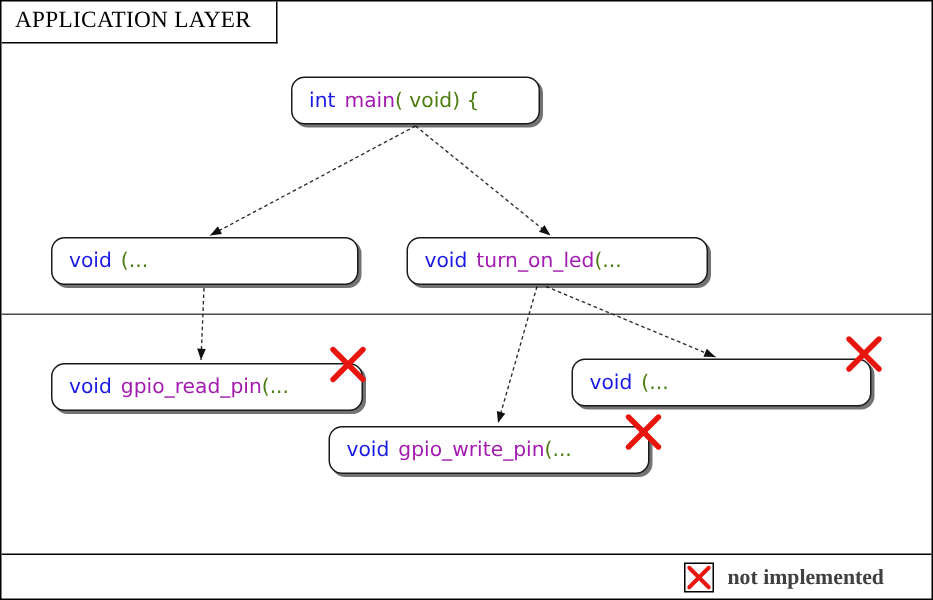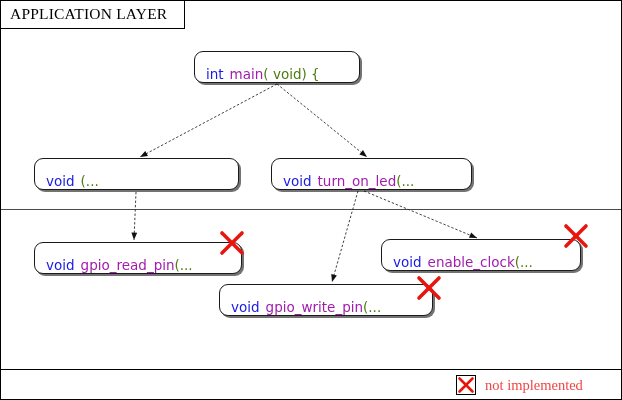--- a/index.html
+++ b/index.html
@@ -50,21 +50,21 @@
   }
 
   
   .fn-box {
     position: absolute;
     box-sizing: border-box;
     border: 1.4px solid #1a1a1a;
     border-radius: 9px;
     background: #ffffff;
     display: flex;
-    align-items: flex-end;
+    align-items: center;
     padding: 0 11px;
     font-family: "DejaVu Sans", "Liberation Sans", sans-serif;
     font-size: 13.5px;
     white-space: nowrap;
     box-shadow: 2px 2px 0 rgba(0,0,0,0.55);
   }
   .kw   { color: #1a1ae6; }
   .name { color: #a21caf; }
   .punc { color: #4d7c0f; }
   .sp   { display: inline-block; width: 6px; }
@@ -108,22 +108,23 @@
     width: 20px;
     height: 20px;
     border: 1.4px solid #000000;
     box-sizing: border-box;
     position: relative;
     background: #ffffff;
   }
   #legend-label {
     font-family: "Liberation Serif", "DejaVu Serif", serif;
     font-size: 14.5px;
-    color: #ef4444;
+    color: #404040;
     white-space: nowrap;
+    font-weight: bold;
   }
 </style>
 </head>
 <body>
 
 <div id="canvas">
 
   <div id="layer-separator"></div>
 
   <div class="layer-title" id="application-layer-title">APPLICATION LAYER</div>
@@ -172,21 +173,20 @@
       </div>
       <div class="fn-box" style="left: 33px; top: 241px; width: 208px; height: 32px;">
         <span class="kw">void</span>
         <span class="sp"></span>
         <span class="name">gpio_read_pin</span>
         <span class="punc"> (...</span>
       </div>
       <div class="fn-box" style="left: 380px; top: 238px; width: 200px; height: 32px;">
         <span class="kw">void</span>
         <span class="sp"></span>
-        <span class="name">enable_clock</span>
         <span class="punc">(...</span>
       </div>
       <div class="fn-box" style="left: 218px; top: 283px; width: 214px; height: 32px;">
         <span class="kw">void</span>
         <span class="sp"></span>
         <span class="name">gpio_write_pin</span>
         <span class="punc"> (...</span>
       </div>
     </div>
 

